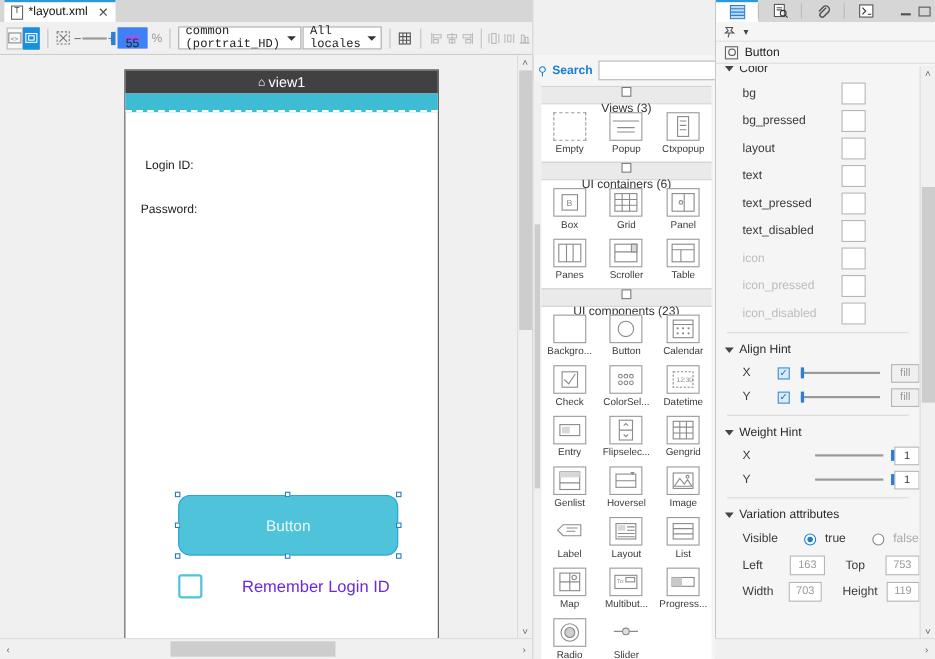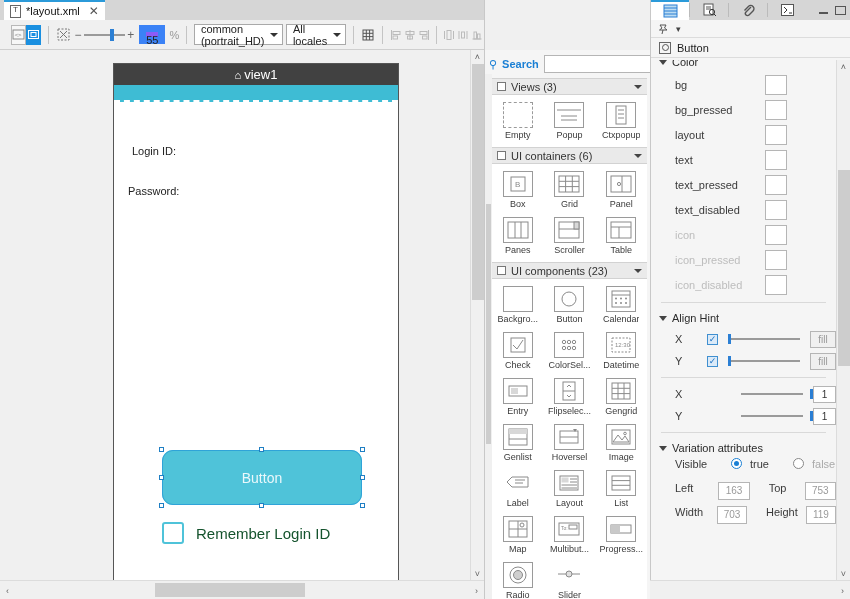--- a/index.html
+++ b/index.html
@@ -29,54 +29,54 @@
   .etoolbar { position:absolute; left:0; top:20px; width:484px; height:30px; background:#f0f0f0; border-bottom:1px solid #cfcfcf; display:flex; align-items:center; }
   .tbtn { width:22px; height:20px; border:1px solid #b8b8b8; background:#f7f7f7; display:flex; align-items:center; justify-content:center; cursor:pointer; }
   .tbtn.active { background:#1a8fe0; border-color:#1a8fe0; }
   .tbtn.plain { border:none; background:transparent; }
   .sep { width:1px; height:18px; background:#c4c4c4; margin:0 7px; }
   .zoomslider { width:66px; height:2px; background:#9a9a9a; position:relative; }
   .zoomknob { position:absolute; left:26px; top:-5px; width:4px; height:12px; background:#2b7fd4; }
   .zoomval { width:34px; height:19px; border:7px solid #3b82f6; background:#8b5cf6; text-align:center; line-height:17px; font-size:11px; }
   .pct { color:#999; margin-left:4px; font-size:11px; }
   .combo { height:21px; border:1px solid #a9a9a9; background:#fff; display:flex; align-items:center; padding:0 4px 0 6px; font-size:11px; gap:6px; cursor:pointer; }
-  .combo .cap { flex:1 1 auto; }
+  .combo .cap { flex:1 1 auto;font-family:Liberation Mono, monospace; }
   .caret { width:0;height:0;border-left:4px solid transparent;border-right:4px solid transparent;border-top:4px solid #333; }
 
   .canvaswrap { position:absolute; left:0; top:50px; width:470px; height:530px; background:#f0f0f0; overflow:hidden; }
   .phone { position:absolute; left:113px; top:13px; width:286px; height:518px; background:#fff; border:1px solid #555; }
   .ph-header { height:21px; background:#414141; color:#fff; display:flex; align-items:center; justify-content:center; gap:3px; font-size:13px; }
   .home-ico { font-size:11px; }
   .ph-cyan { height:17px; background:#3ebcd4; border-bottom:2px dashed #fff; }
   .ph-body { position:relative; height:477px; }
   .lbl { position:absolute; font-size:11px; color:#222; }
   .btn-sel { position:absolute; left:48px; top:348px; width:200px; height:55px; }
   .btn-fill { position:absolute; inset:0; background:#4fc3d9; border-radius:11px; display:flex; align-items:center; justify-content:center; color:#eaf8fb; font-size:14px; }
   .btn-outline { position:absolute; inset:0; border:1px solid #2fa3d8; border-radius:11px; }
   .handle { position:absolute; width:5px; height:5px; background:#fff; border:1px solid #1f7fc4; }
   .chk-row { position:absolute; left:48px; top:420px; display:flex; align-items:center; gap:12px; }
   .chk-box { width:22px; height:22px; border:2px solid #4fc3d9; border-radius:3px; background:#fff; }
-  .chk-txt { font-size:15px; color:#14532d; }
+  .chk-txt { font-size:15px; color:#6d28d9;margin-left:24px; }
 
   .vscroll-e { position:absolute; left:470px; top:50px; width:14px; height:530px; background:#f0f0f0; border-left:1px solid #dcdcdc; }
   .vscroll-e .thumb { position:absolute; left:1px; top:0; width:12px; height:236px; background:#cdcdcd; }
   .arrow-btn { position:absolute; width:13px; height:13px; display:flex; align-items:center; justify-content:center; font-size:9px; color:#606060; }
   .hscroll-e { position:absolute; left:0; top:580px; width:484px; height:19px; background:#f0f0f0; border-top:1px solid #dcdcdc; }
   .hscroll-e .thumb { position:absolute; left:155px; top:2px; width:150px; height:14px; background:#cdcdcd; }
 
   
   #palette { position:absolute; left:484px; top:0; width:166px; height:599px; background:#f5f5f5; border-left:1px solid #c8c8c8; }
   .pal-top { height:50px; background:#f0f0f0; }
   .searchrow { position:absolute; left:4px; top:54px; width:158px; height:20px; display:flex; align-items:center; gap:5px; }
   .s-ico { color:#1a7fd4; font-size:11px; }
   .s-lbl { color:#1a7fd4; font-size:11px; font-weight:bold; }
   .s-input { flex:1 1 auto; height:18px; border:1px solid #b5b5b5; background:#fff; }
   .s-go { color:#1a7fd4; font-size:11px; }
 
-  .sec-hdr { height:17px; background:#eaeaea; border-top:1px solid #d2d2d2; border-bottom:1px solid #d2d2d2; display:flex; align-items:center; padding:0 5px; gap:5px; cursor:pointer; }
+  .sec-hdr { height:17px; background:#eaeaea; border-top:1px solid #d2d2d2; border-bottom:1px solid #d2d2d2; display:flex; align-items:center; padding:0 5px; gap:5px; cursor:pointer;flex-direction:column; }
   .sec-hdr .sq { width:9px; height:9px; border:1px solid #777; background:#fff; flex:0 0 auto; }
   .sec-hdr .t { flex:1 1 auto; font-size:11px; color:#333; }
   .sec-hdr .cv { width:0;height:0;border-left:4px solid transparent;border-right:4px solid transparent;border-top:4px solid #444; }
   .grid3 { display:grid; grid-template-columns: repeat(3, 1fr); background:#fff; padding:4px 0 2px 0; }
   .pitem { display:flex; flex-direction:column; align-items:center; gap:2px; padding:3px 0 5px 0; cursor:pointer; }
   .picon { width:30px; height:26px; border:1px solid #9a9a9a; background:#fff; position:relative; }
   .picon.dashed { border:1px dashed #9a9a9a; }
   .picon.none { border:none; }
   .plabel { font-size:9px; color:#3a3a3a; text-align:right; line-height:10px; max-width:50px; overflow:hidden; white-space:nowrap; }
   .pal-vscroll { position:absolute; left:0; top:74px; width:7px; bottom:0; background:#f0f0f0; }
@@ -105,21 +105,21 @@
   .prow.dim .pk { color:#bdbdbd; }
   .swatch { width:22px; height:20px; border:1px solid #b5b5b5; background:#fff; cursor:pointer; }
   .hr { height:1px; background:#d9d9d9; margin:5px 10px; }
   .arow { display:flex; align-items:center; height:22px; padding-left:24px; gap:10px; }
   .arow .ak { width:22px; font-size:11px; color:#3a3a3a; }
   .cb { width:11px; height:11px; border:1px solid #3f8fd0; background:#dbeaf8; display:flex; align-items:center; justify-content:center; font-size:9px; color:#1a6fc0; cursor:pointer; }
   .slider { width:72px; height:2px; background:#9a9a9a; position:relative; }
   .skn { position:absolute; top:-4px; width:3px; height:10px; background:#2b7fd4; }
   .vfld { width:26px; height:17px; border:1px solid #b5b5b5; background:#f0f0f0; text-align:center; font-size:10px; line-height:15px; color:#9a9a9a; }
   .vfld.on { background:#fff; color:#333; }
-  .varrow { display:flex; height:24px; padding-left:24px; gap:8px; }
+  .varrow { display:flex; align-items:center; height:24px; padding-left:24px; gap:8px; }
   .varrow .vk { width:48px; font-size:11px; color:#3a3a3a; }
   .rad { width:11px; height:11px; border-radius:50%; border:1px solid #888; background:#fff; position:relative; cursor:pointer; }
   .rad.sel { border-color:#1a7fd4; background:#fff; }
   .rad.sel::after { content:""; position:absolute; left:2px; top:2px; width:5px; height:5px; border-radius:50%; background:#1a7fd4; }
   .rlbl { font-size:11px; color:#3a3a3a; }
   .rlbl.off { color:#aaa; }
   .numfld { width:42px; height:18px; border:1px solid #b5b5b5; background:#fff; text-align:center; font-size:10px; line-height:16px; color:#9a9a9a; }
   .p-vscroll { position:absolute; right:0; top:60px; width:14px; bottom:19px; background:#f0f0f0; border-left:1px solid #dcdcdc; }
   .p-vscroll .thumb { position:absolute; left:1px; top:110px; width:12px; height:196px; background:#cdcdcd; }
   .p-hscroll { position:absolute; right:0; bottom:0; width:200px; height:19px; background:#f0f0f0; border-top:1px solid #dcdcdc; }
@@ -661,20 +661,24 @@
         <span class="ak">Y</span>
         <span class="cb">✓</span>
         <span class="slider">
             <span class="skn" style="left:0"></span>
           </span>
         <span class="vfld">fill</span>
       </div>
 
       <div class="hr"></div>
 
+      <div class="grp">
+        <span class="tri"></span>
+        <span class="gt">Weight Hint</span>
+      </div>
       <div class="arow">
         <span class="ak">X</span>
         <span style="width:31px"></span>
         <span class="slider">
             <span class="skn" style="left:69px"></span>
           </span>
         <span class="vfld on">1</span>
       </div>
       <div class="arow">
         <span class="ak">Y</span>

